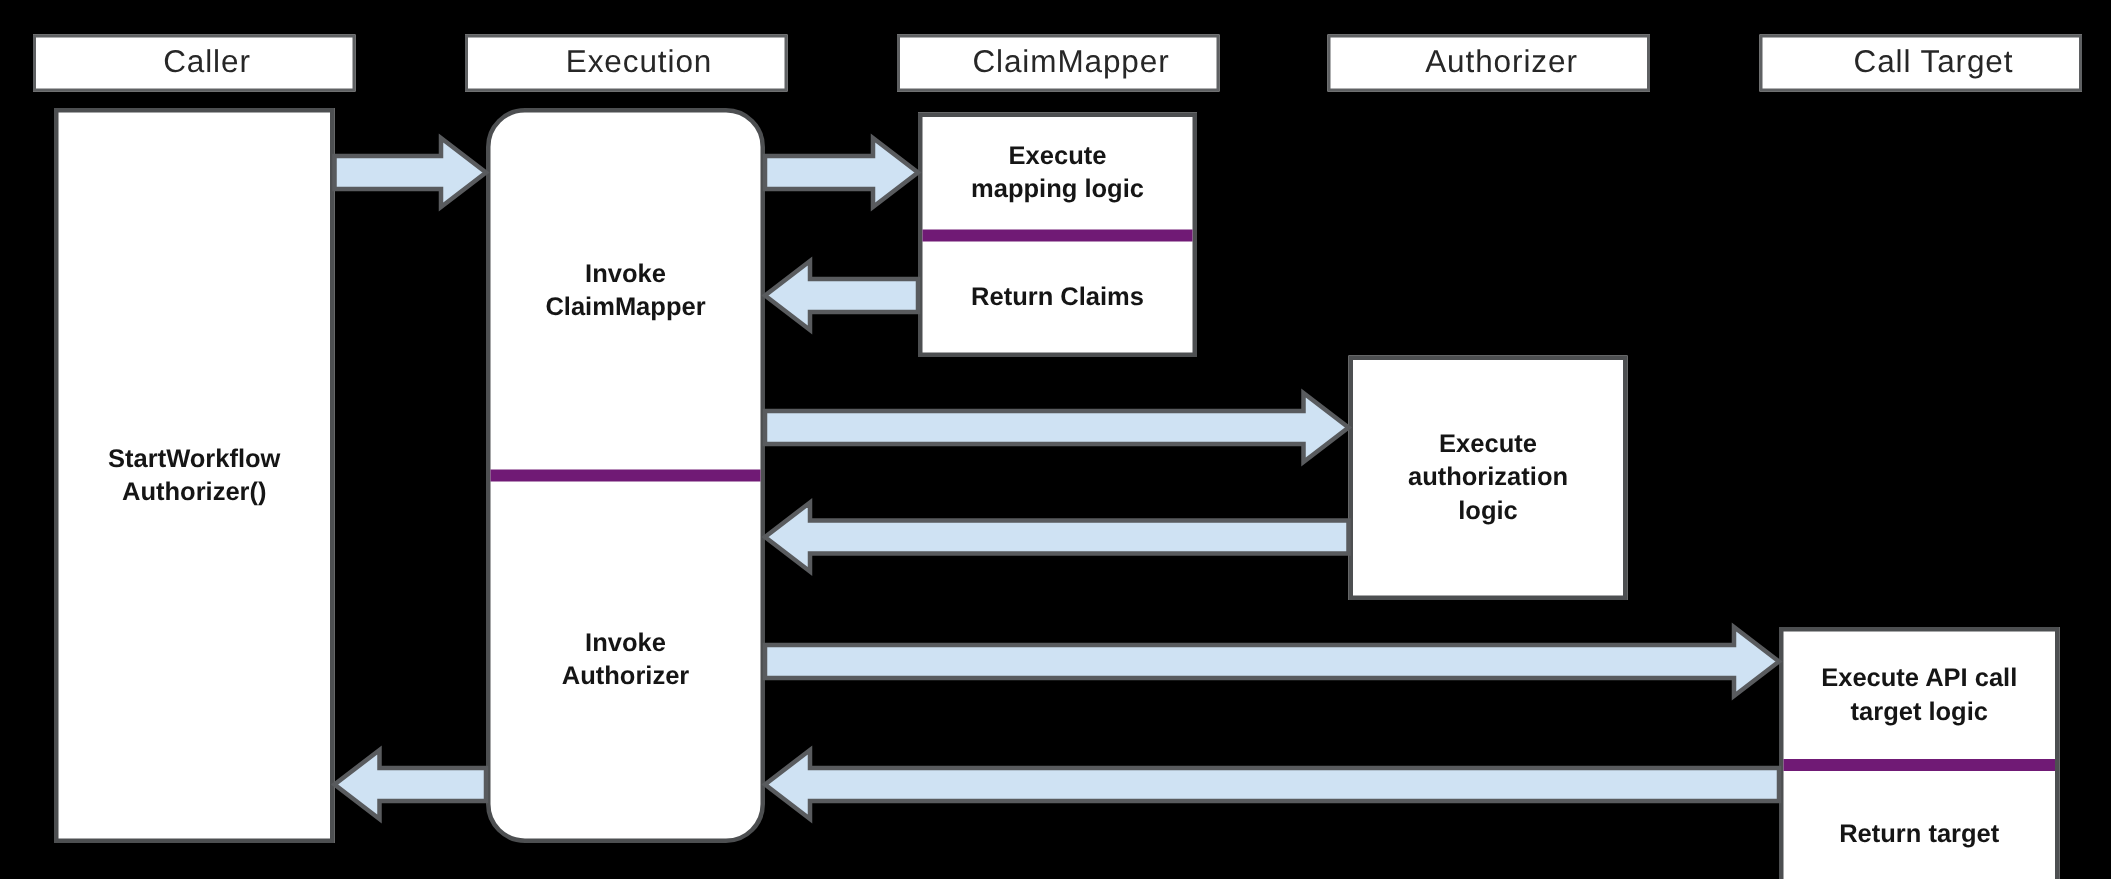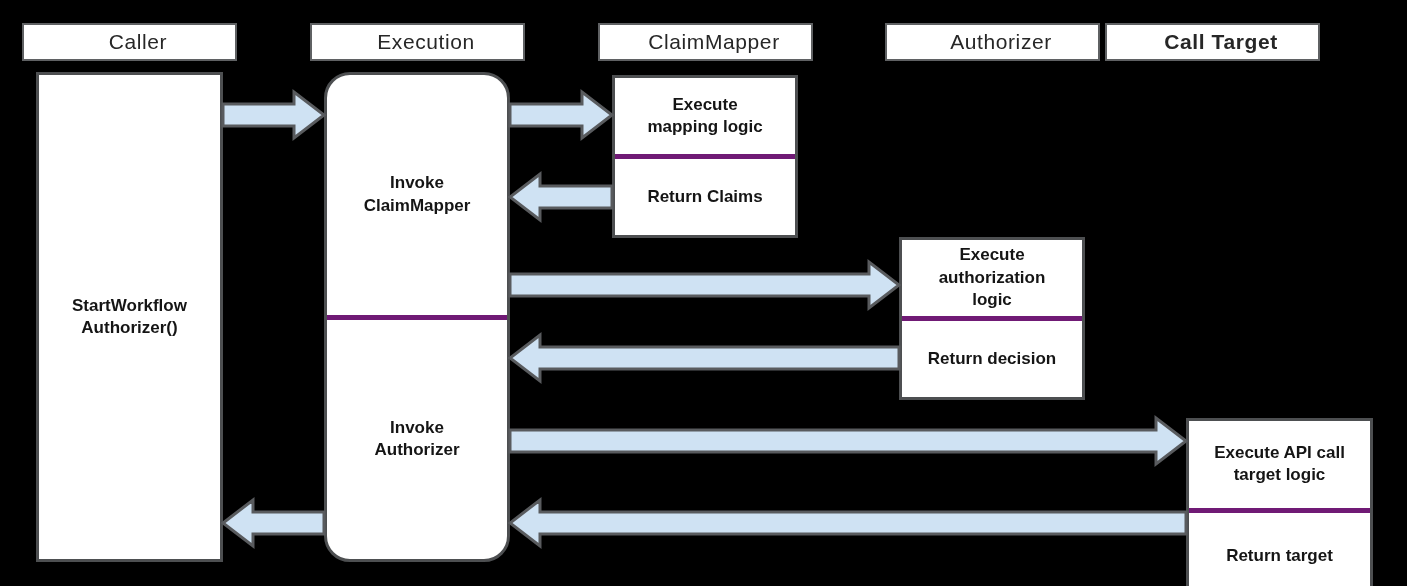--- a/index.html
+++ b/index.html
@@ -47,36 +47,36 @@
     justify-content: center;
     text-align: center;
     font-size: 17px;
     font-weight: 700;
     color: #151515;
     line-height: 1.32;
     white-space: pre-line;
     padding: 2px 6px;
   }
   .seg + .seg {
-    border-top: 5px solid #701a75;
+    border-top: 8px solid #701a75;
   }
   .arrows-layer {
     position: absolute;
     left: 0;
     top: 0;
     width: 1407px;
     height: 586px;
     pointer-events: none;
   }
   
   .hdr-caller      { left: 22px; }
   .hdr-frontend    { left: 310px; }
   .hdr-claimmapper { left: 598px; }
   .hdr-authorizer  { left: 885px; }
-  .hdr-calltarget  { left: 1105px; font-weight: bold; }
+  .hdr-calltarget  { left: 1173px; }
 
   .act-caller      { left: 36px;   top: 72px;  width: 187px; height: 490px; }
   .act-frontend    { left: 324px;  top: 72px;  width: 186px; height: 490px; border-radius: 26px; }
   .act-claimmapper { left: 612px;  top: 75px;  width: 186px; height: 163px; }
   .act-authorizer  { left: 899px;  top: 237px; width: 186px; height: 163px; }
   .act-calltarget  { left: 1186px; top: 418px; width: 187px; height: 184px; }
 </style>
 </head>
 <body>
 
@@ -113,21 +113,20 @@
   <div class="activation act-claimmapper">
     <div class="seg">Execute
 mapping logic</div>
     <div class="seg">Return Claims</div>
   </div>
 
   <div class="activation act-authorizer">
     <div class="seg">Execute
 authorization
 logic</div>
-    <div class="seg">Return decision</div>
   </div>
 
   <div class="activation act-calltarget">
     <div class="seg">Execute API call
 target logic</div>
     <div class="seg">Return target</div>
   </div>
 
   <svg class="arrows-layer" viewBox="0 0 1407 586" xmlns="http://www.w3.org/2000/svg">
       <polygon points="223,104 294,104 294,92 324,115 294,138 294,126 223,126" fill="#cfe2f3" stroke="#595b5e" stroke-width="3"></polygon>

